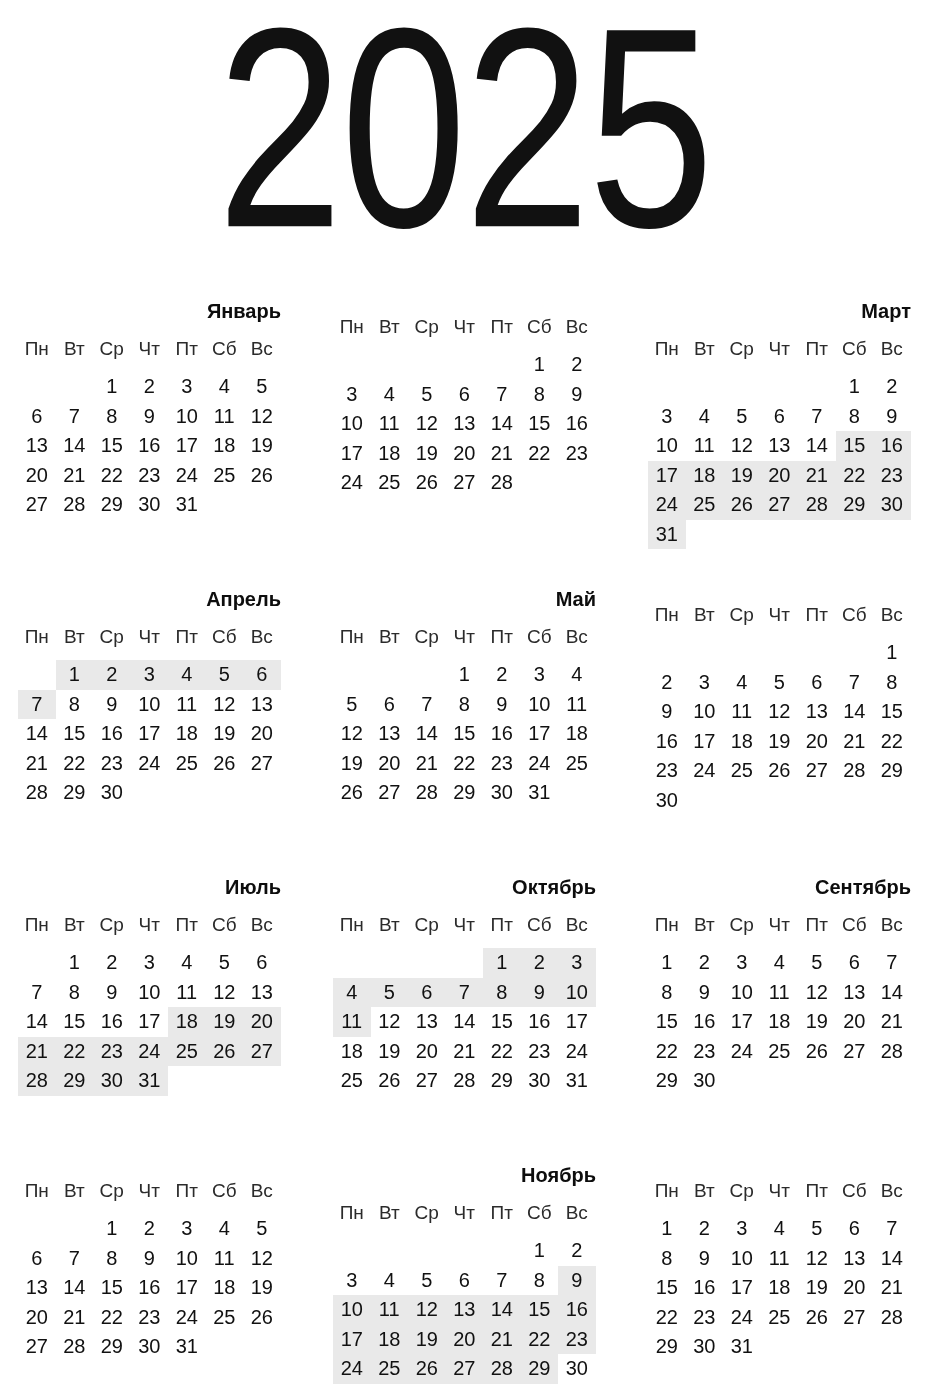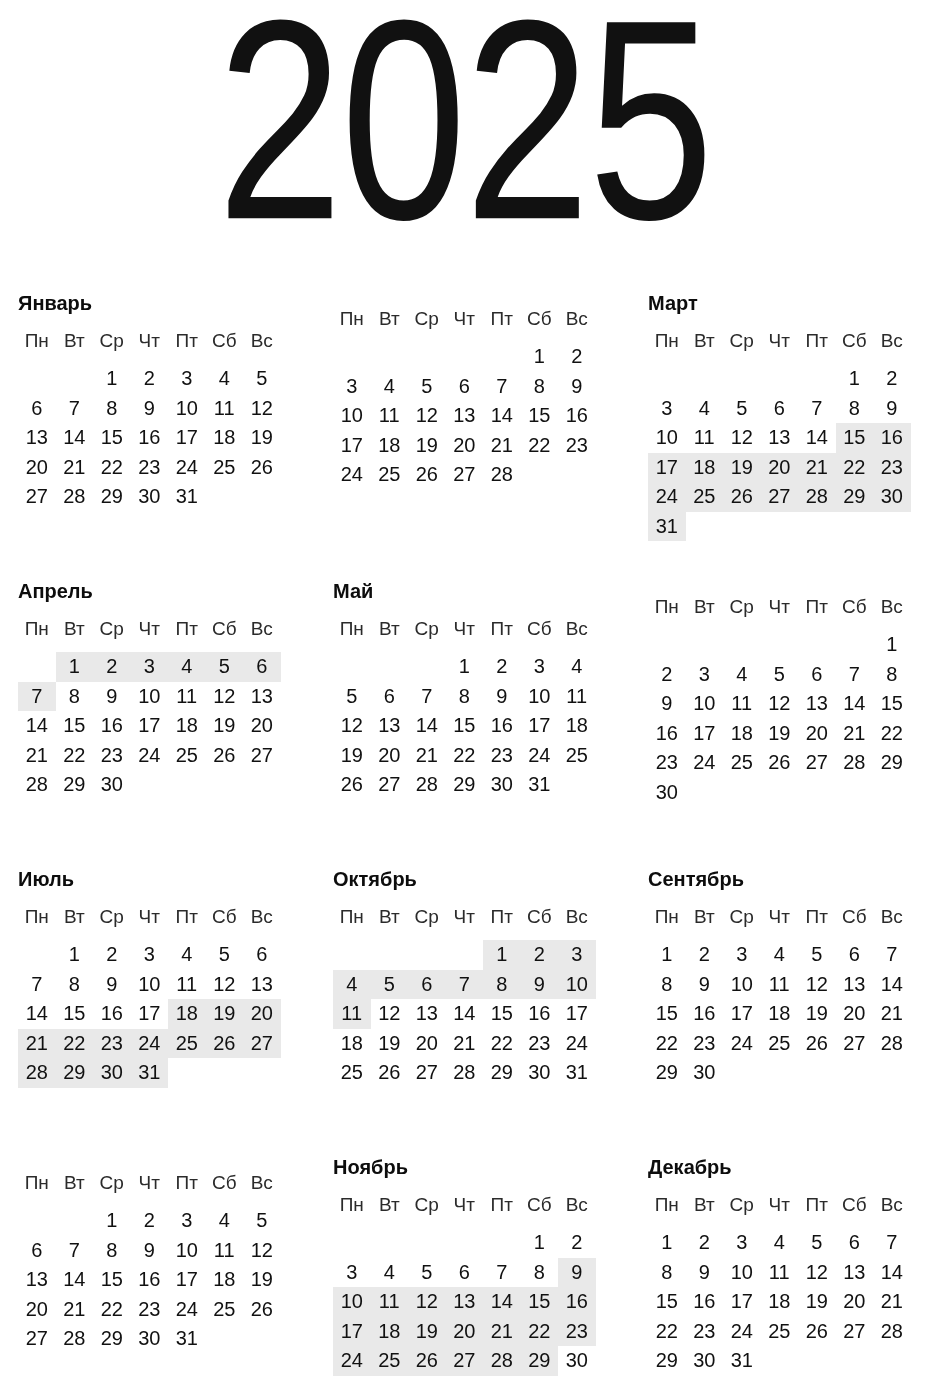--- a/index.html
+++ b/index.html
@@ -16,20 +16,21 @@
   }
   .page {
     width: 929px;
     height: 1396px;
     position: relative;
   }
   .year-header {
     height: 258px;
     padding-top: 14px;
     overflow: visible;
+    margin-top: 8px;
   }
   .year {
     margin: 0;
     font-size: 226px;
     line-height: 226px;
     font-weight: normal;
     text-align: center;
     letter-spacing: -2px;
     color: #111111;
     transform: scaleY(1.26);
@@ -41,21 +42,21 @@
     display: grid;
     grid-template-columns: repeat(3, 263px);
     grid-template-rows: repeat(4, 288px);
     justify-content: space-between;
     align-items: start;
   }
   .month { width: 263px; }
   .month-name {
     font-size: 20px;
     font-weight: bold;
-    text-align: left;
+    text-align: right;
     height: 22px;
     line-height: 22px;
     color: #0d0d0d;
   }
   .grid {
     margin-top: 12px;
     display: grid;
     grid-template-columns: repeat(7, 37.5px);
   }
   .dow {
@@ -607,21 +608,20 @@
           <div class="day hl">24</div>
           <div class="day hl">25</div>
           <div class="day hl">26</div>
           <div class="day hl">27</div>
           <div class="day hl">28</div>
           <div class="day hl">29</div>
           <div class="day">30</div>
         </div>
       </section>
       <section class="month">
-        <div class="month-name">Декабрь</div>
         <div class="grid">
           <div class="dow">Пн</div>
           <div class="dow">Вт</div>
           <div class="dow">Ср</div>
           <div class="dow">Чт</div>
           <div class="dow">Пт</div>
           <div class="dow">Сб</div>
           <div class="dow">Вс</div>
           <div class="day">1</div>
           <div class="day">2</div>

